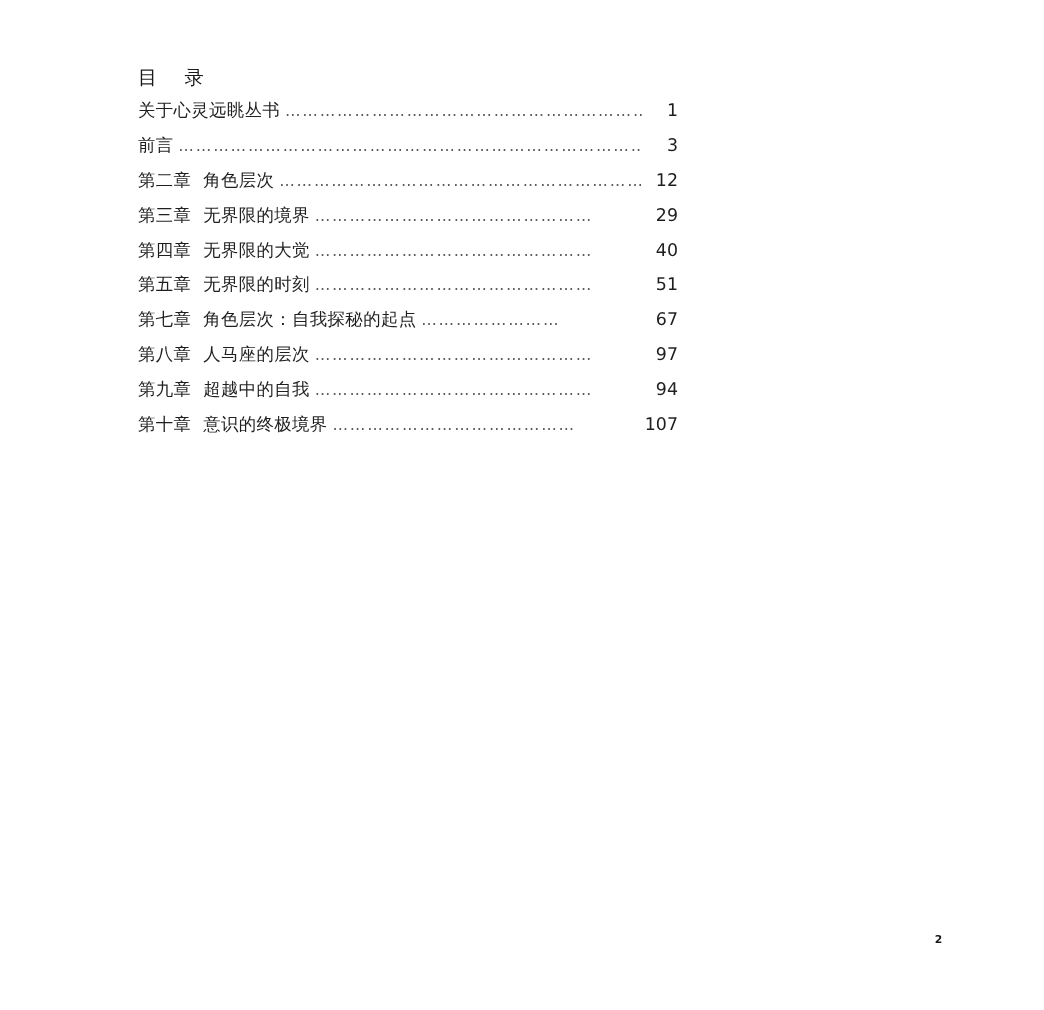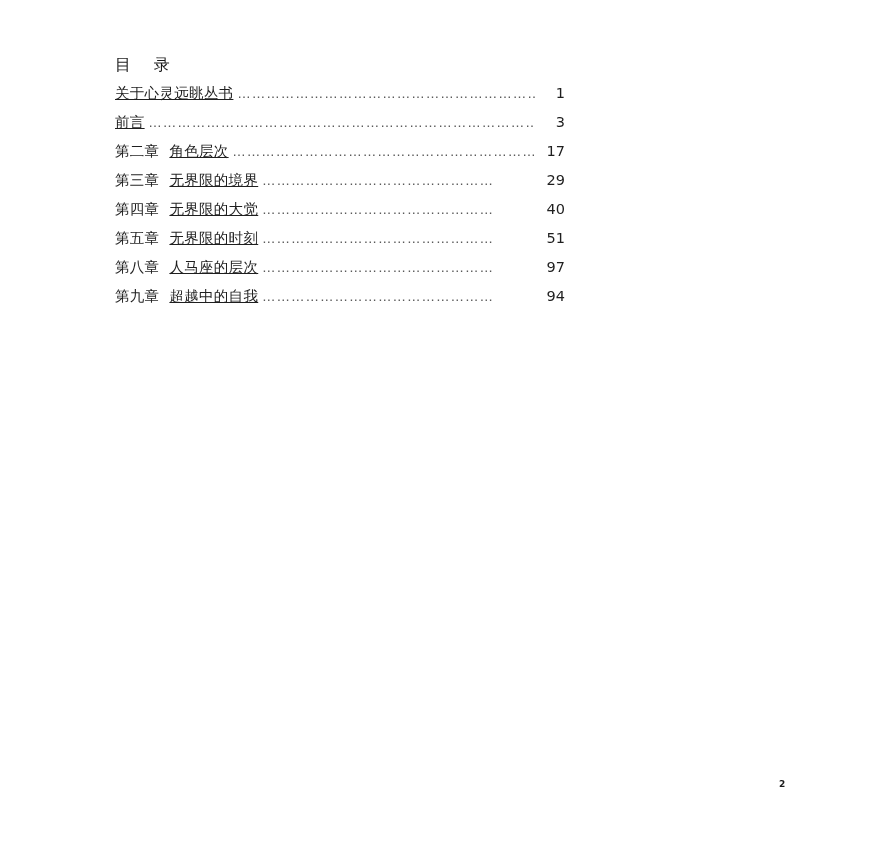--- a/index.html
+++ b/index.html
@@ -46,21 +46,20 @@
     white-space: nowrap;
   }
   .toc-chapter {
     flex: 0 0 auto;
     letter-spacing: 0.3px;
   }
   .toc-label {
     flex: 0 0 auto;
     letter-spacing: 0.3px;
     margin-left: 10px;
-    text-decoration: underline;
   }
   .toc-row.no-chapter .toc-label {
     margin-left: 0;
   }
   .toc-leader {
     flex: 1 1 auto;
     overflow: hidden;
     white-space: nowrap;
     color: #5a5a5a;
     font-size: 13px;
@@ -99,49 +98,61 @@
       </div>
       <div class="toc-row no-chapter">
         <span class="toc-label">前言</span>
         <span class="toc-leader">…………………………………………………………………………………………</span>
         <span class="toc-page">3</span>
       </div>
       <div class="toc-row">
         <span class="toc-chapter">第二章</span>
         <span class="toc-label">角色层次</span>
         <span class="toc-leader">………………………………………………………</span>
-        <span class="toc-page">17</span>
+        <span class="toc-page">12</span>
       </div>
       <div class="toc-row">
         <span class="toc-chapter">第三章</span>
         <span class="toc-label">无界限的境界</span>
         <span class="toc-leader">…………………………………………</span>
         <span class="toc-page">29</span>
       </div>
       <div class="toc-row">
         <span class="toc-chapter">第四章</span>
         <span class="toc-label">无界限的大觉</span>
         <span class="toc-leader">…………………………………………</span>
         <span class="toc-page">40</span>
       </div>
       <div class="toc-row">
         <span class="toc-chapter">第五章</span>
         <span class="toc-label">无界限的时刻</span>
         <span class="toc-leader">…………………………………………</span>
         <span class="toc-page">51</span>
       </div>
       <div class="toc-row">
+        <span class="toc-chapter">第七章</span>
+        <span class="toc-label">角色层次：自我探秘的起点</span>
+        <span class="toc-leader">……………………</span>
+        <span class="toc-page">67</span>
+      </div>
+      <div class="toc-row">
         <span class="toc-chapter">第八章</span>
         <span class="toc-label">人马座的层次</span>
         <span class="toc-leader">…………………………………………</span>
         <span class="toc-page">97</span>
       </div>
       <div class="toc-row">
         <span class="toc-chapter">第九章</span>
         <span class="toc-label">超越中的自我</span>
         <span class="toc-leader">…………………………………………</span>
         <span class="toc-page">94</span>
       </div>
+      <div class="toc-row">
+        <span class="toc-chapter">第十章</span>
+        <span class="toc-label">意识的终极境界</span>
+        <span class="toc-leader">……………………………………</span>
+        <span class="toc-page">107</span>
+      </div>
     </div>
 
   <div class="page-number">2</div>
 
 </div>
 
 </body></html>

